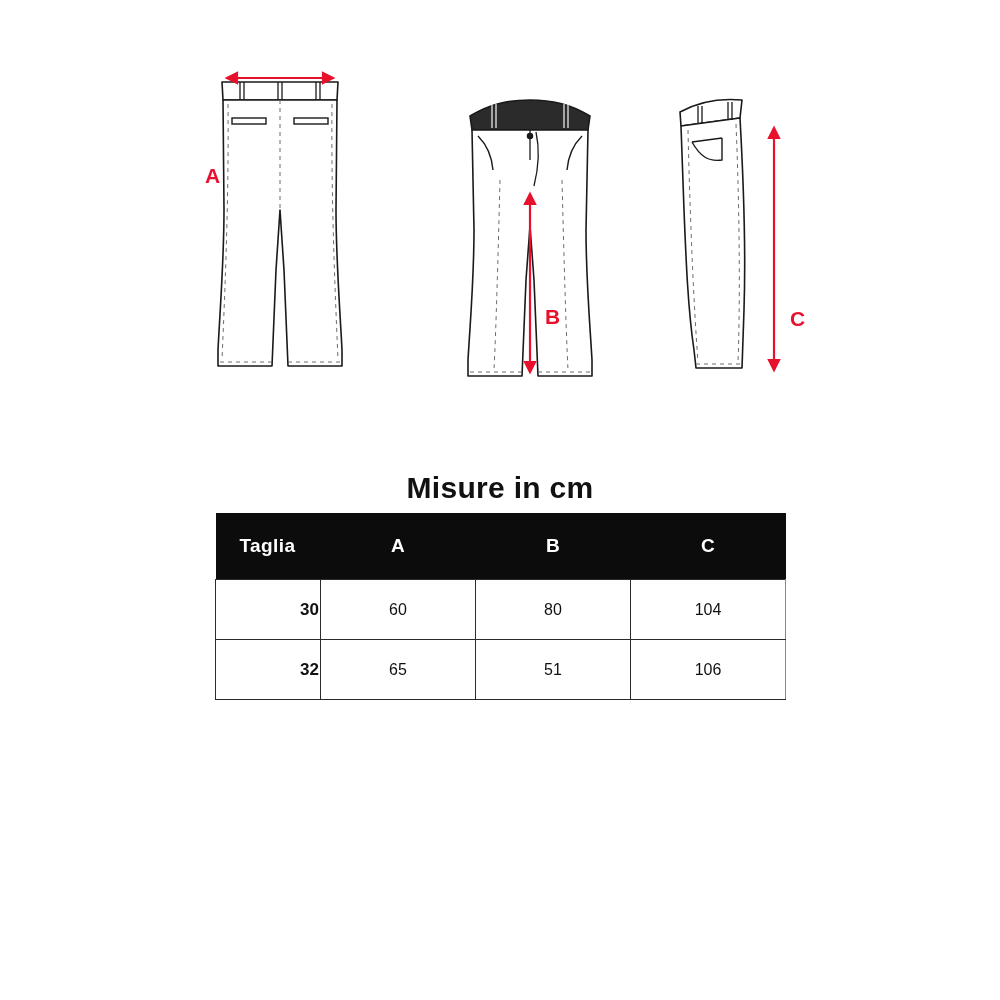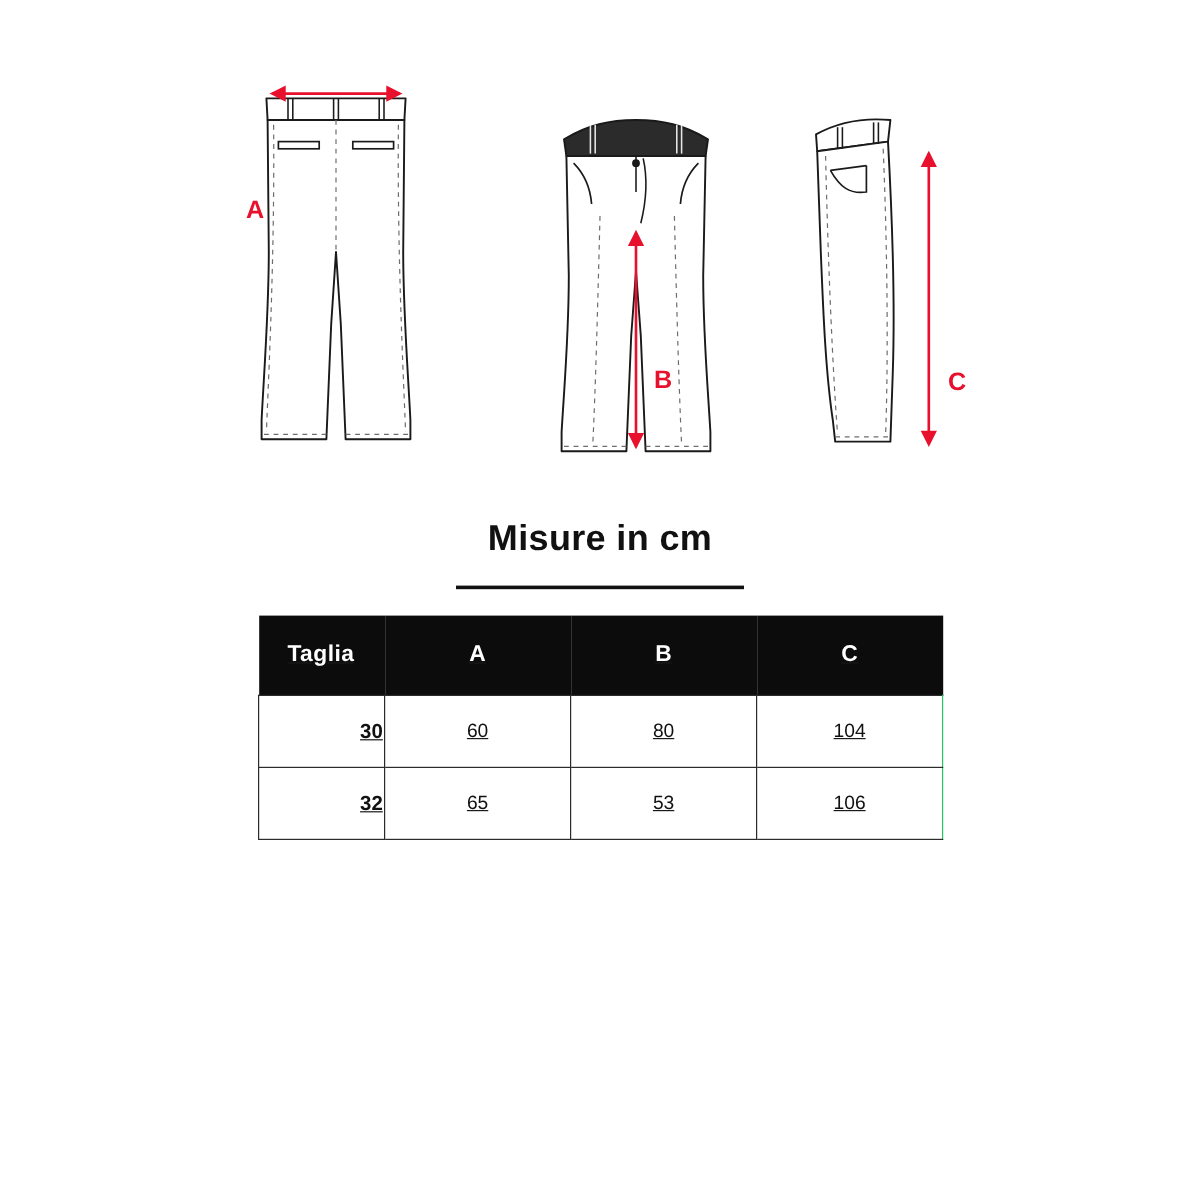--- a/index.html
+++ b/index.html
@@ -56,40 +56,40 @@
     top: 432px;
     width: 1000px;
     text-align: center;
   }
   .title {
     font-family: "Liberation Sans", sans-serif;
     font-weight: bold;
     font-size: 30px;
     letter-spacing: .3px;
     color: #111;
+    margin-top: 39px;
   }
   .title-rule {
     width: 240px;
     height: 3px;
     background: #111;
     margin: 22px auto 0 auto;
   }
 
   
   .table-wrap {
     position: absolute;
     left: 215px;
     top: 513px;
     width: 570px;
   }
   table.size-table {
     border-collapse: collapse;
     width: 570px;
     table-layout: fixed;
-    text-decoration: underline;
   }
   table.size-table thead th {
     background: #0c0c0c;
     color: #ffffff;
     font-size: 19px;
     font-weight: bold;
     height: 64px;
     border: none;
     letter-spacing: .4px;
   }
@@ -261,20 +261,20 @@
       <tbody>
         <tr>
           <td class="size-col">30</td>
           <td>60</td>
           <td>80</td>
           <td>104</td>
         </tr>
         <tr>
           <td class="size-col">32</td>
           <td>65</td>
-          <td>53</td>
+          <td>51</td>
           <td>106</td>
         </tr>
       </tbody>
     </table>
   </div>
 
 </div>
 
 </body></html>

